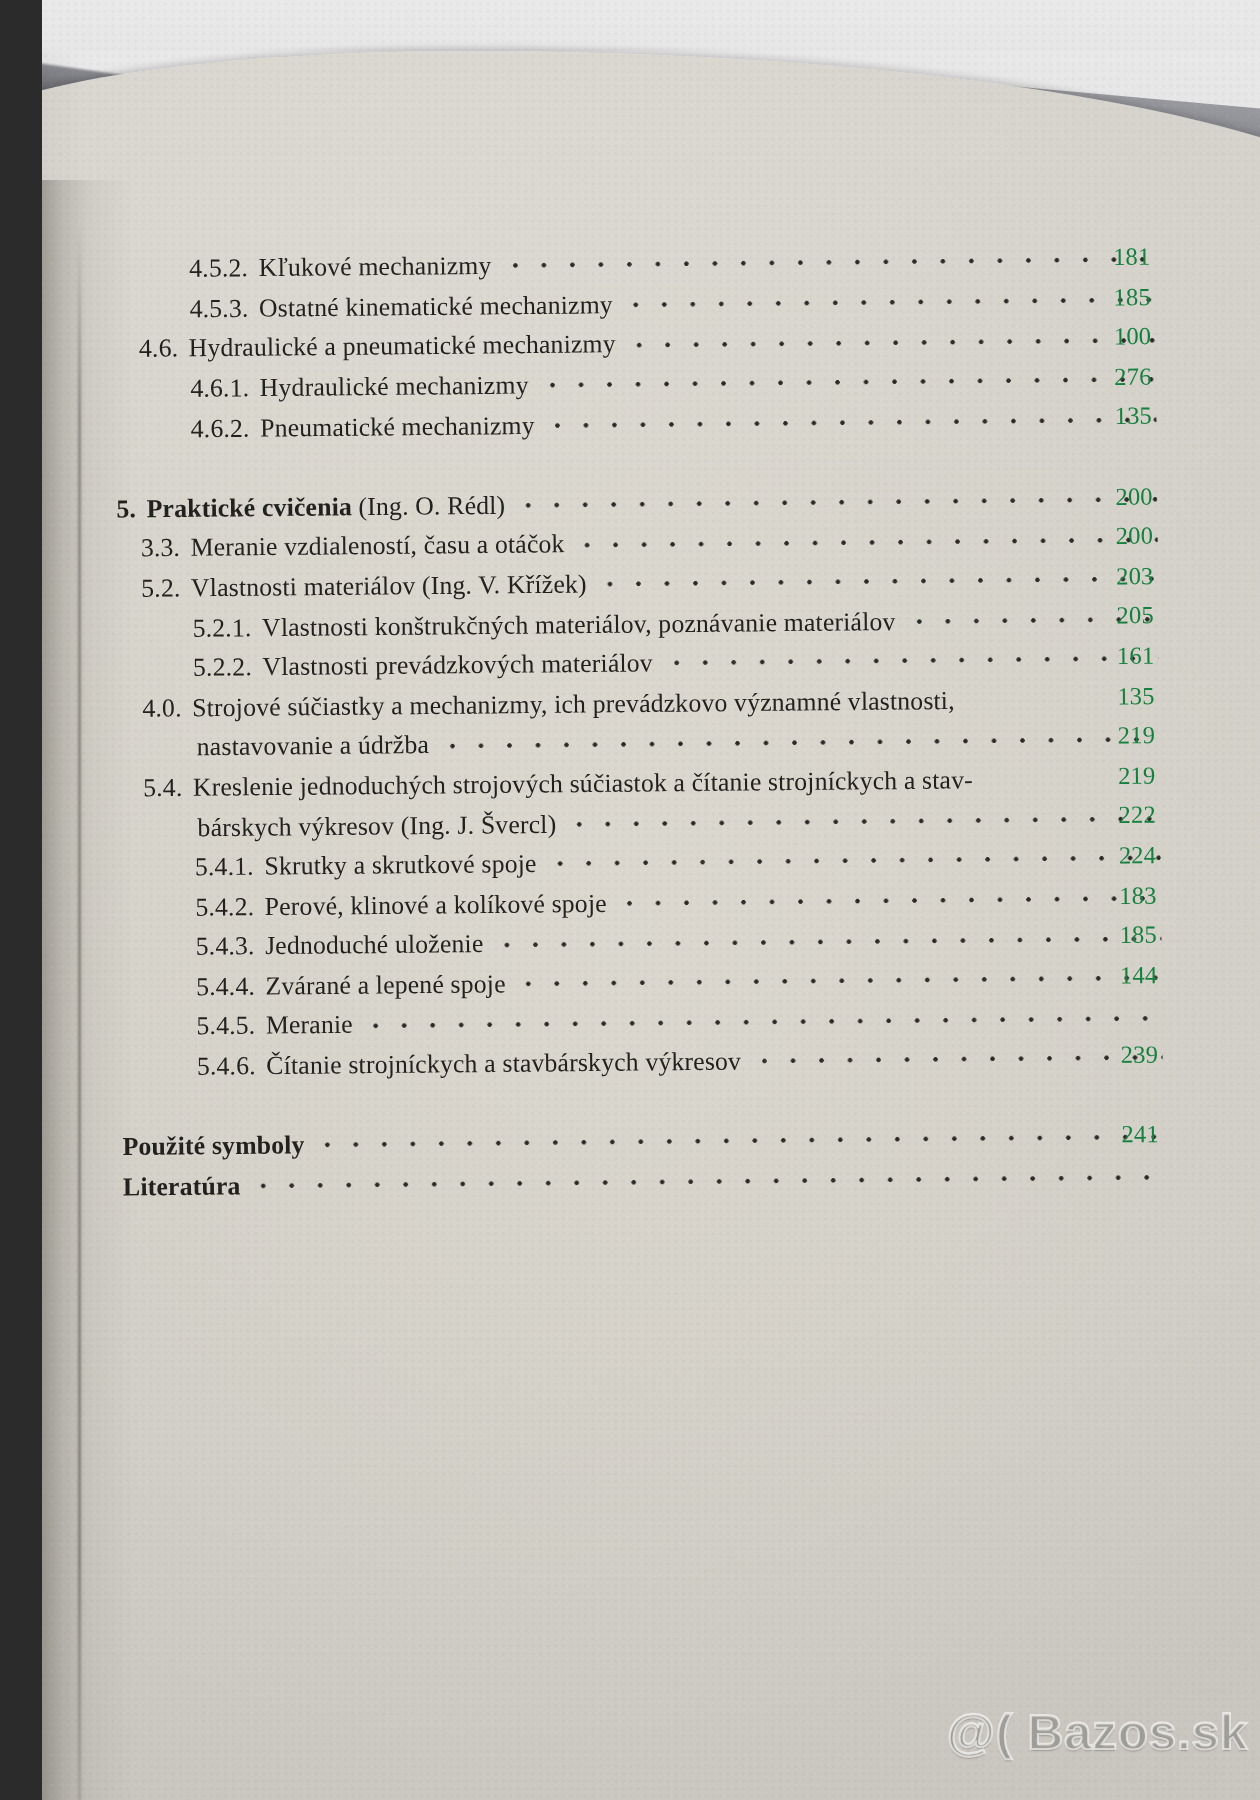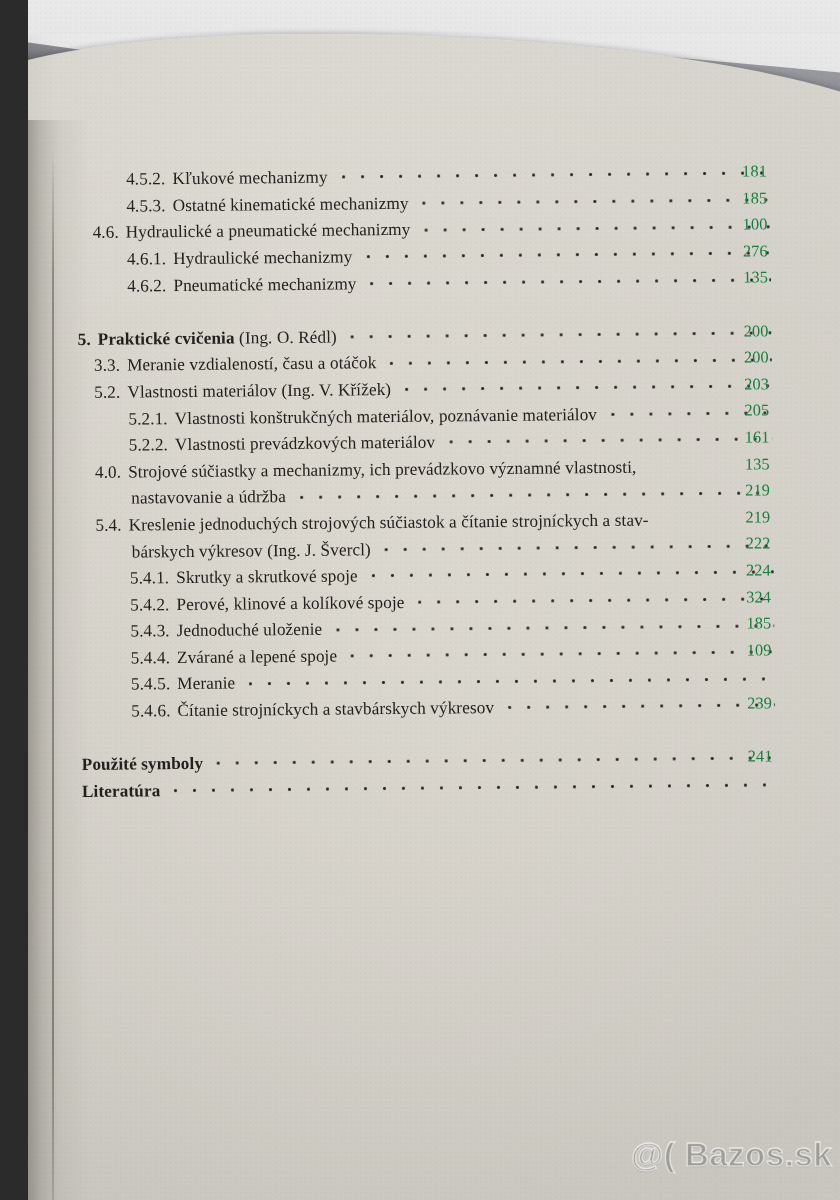--- a/index.html
+++ b/index.html
@@ -318,33 +318,33 @@
         <div class="row lvl2">
           <span class="num">5.4.1.</span>
           <span class="txt"><span>Skrutky a skrutkové spoje</span></span>
           <span class="leader"></span>
           <span class="pageno">224</span>
         </div>
         <div class="row lvl2">
           <span class="num">5.4.2.</span>
           <span class="txt"><span>Perové, klinové a kolíkové spoje</span></span>
           <span class="leader"></span>
-          <span class="pageno">324</span>
+          <span class="pageno">183</span>
         </div>
         <div class="row lvl2">
           <span class="num">5.4.3.</span>
           <span class="txt"><span>Jednoduché uloženie</span></span>
           <span class="leader"></span>
           <span class="pageno">185</span>
         </div>
         <div class="row lvl2">
           <span class="num">5.4.4.</span>
           <span class="txt"><span>Zvárané a lepené spoje</span></span>
           <span class="leader"></span>
-          <span class="pageno">109</span>
+          <span class="pageno">144</span>
         </div>
         <div class="row lvl2">
           <span class="num">5.4.5.</span>
           <span class="txt"><span>Meranie</span></span>
           <span class="leader"></span>
         </div>
         <div class="row lvl2">
           <span class="num">5.4.6.</span>
           <span class="txt"><span>Čítanie strojníckych a stavbárskych výkresov</span></span>
           <span class="leader"></span>

